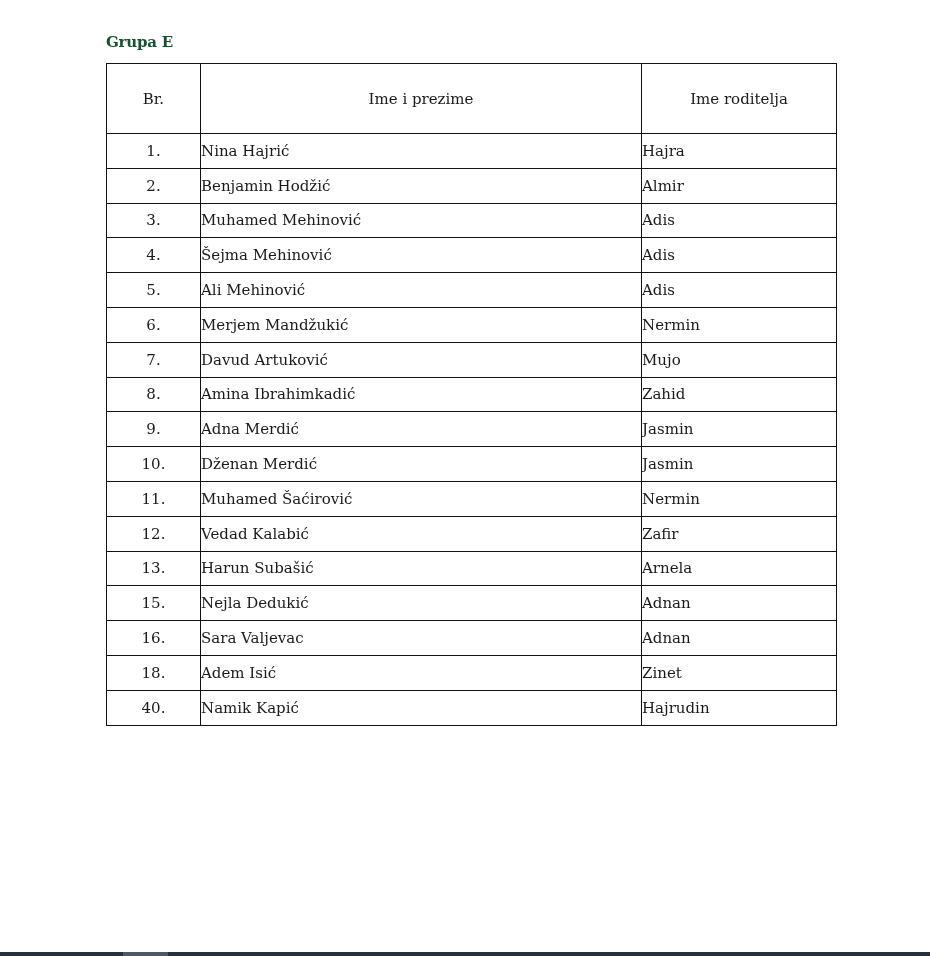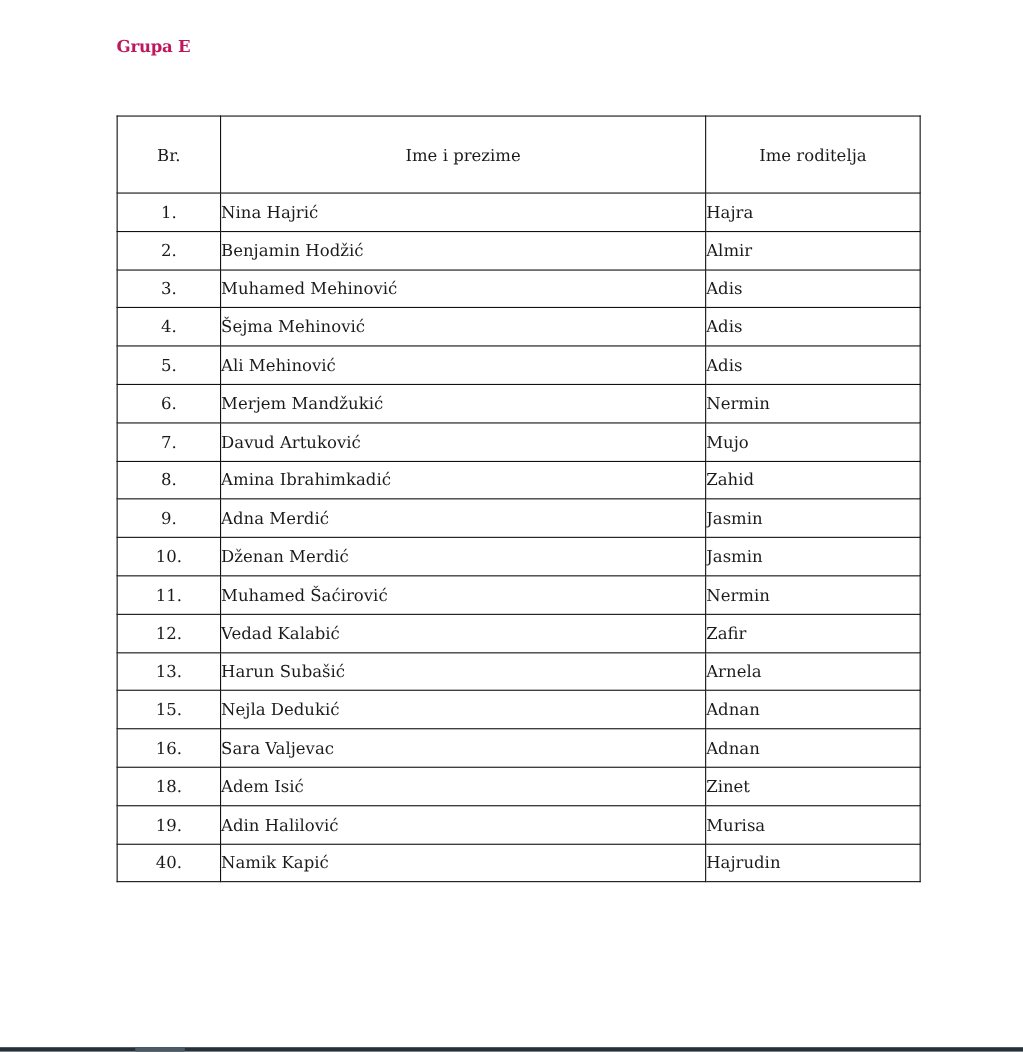--- a/index.html
+++ b/index.html
@@ -22,30 +22,29 @@
       height: 952px;
       background: #ffffff;
     }
     .group-title {
       position: absolute;
       left: 106px;
       top: 33px;
       font-size: 15px;
       font-weight: bold;
       letter-spacing: -0.2px;
-      color: #be185d;
+      color: #14532d;
     }
     table.roster {
       position: absolute;
       left: 106px;
       top: 63px;
       border-collapse: collapse;
       table-layout: fixed;
       width: 730px;
-      margin-top: 42px;
     }
     table.roster th, table.roster td {
       border: 1.5px solid #111;
       padding: 0;
       font-size: 15px;
       font-weight: normal;
       color: #1a1a1a;
       white-space: nowrap;
       overflow: hidden;
     }
@@ -176,25 +175,20 @@
         <td class="num">16.</td>
         <td class="name">Sara Valjevac</td>
         <td class="parent">Adnan</td>
       </tr>
       <tr>
         <td class="num">18.</td>
         <td class="name">Adem Isić</td>
         <td class="parent">Zinet</td>
       </tr>
       <tr>
-        <td class="num">19.</td>
-        <td class="name">Adin Halilović</td>
-        <td class="parent">Murisa</td>
-      </tr>
-      <tr>
         <td class="num">40.</td>
         <td class="name">Namik Kapić</td>
         <td class="parent">Hajrudin</td>
       </tr>
     </tbody>
   </table>
 </div>
 
 <div class="bottom-bar">
   <div class="seg"></div>

